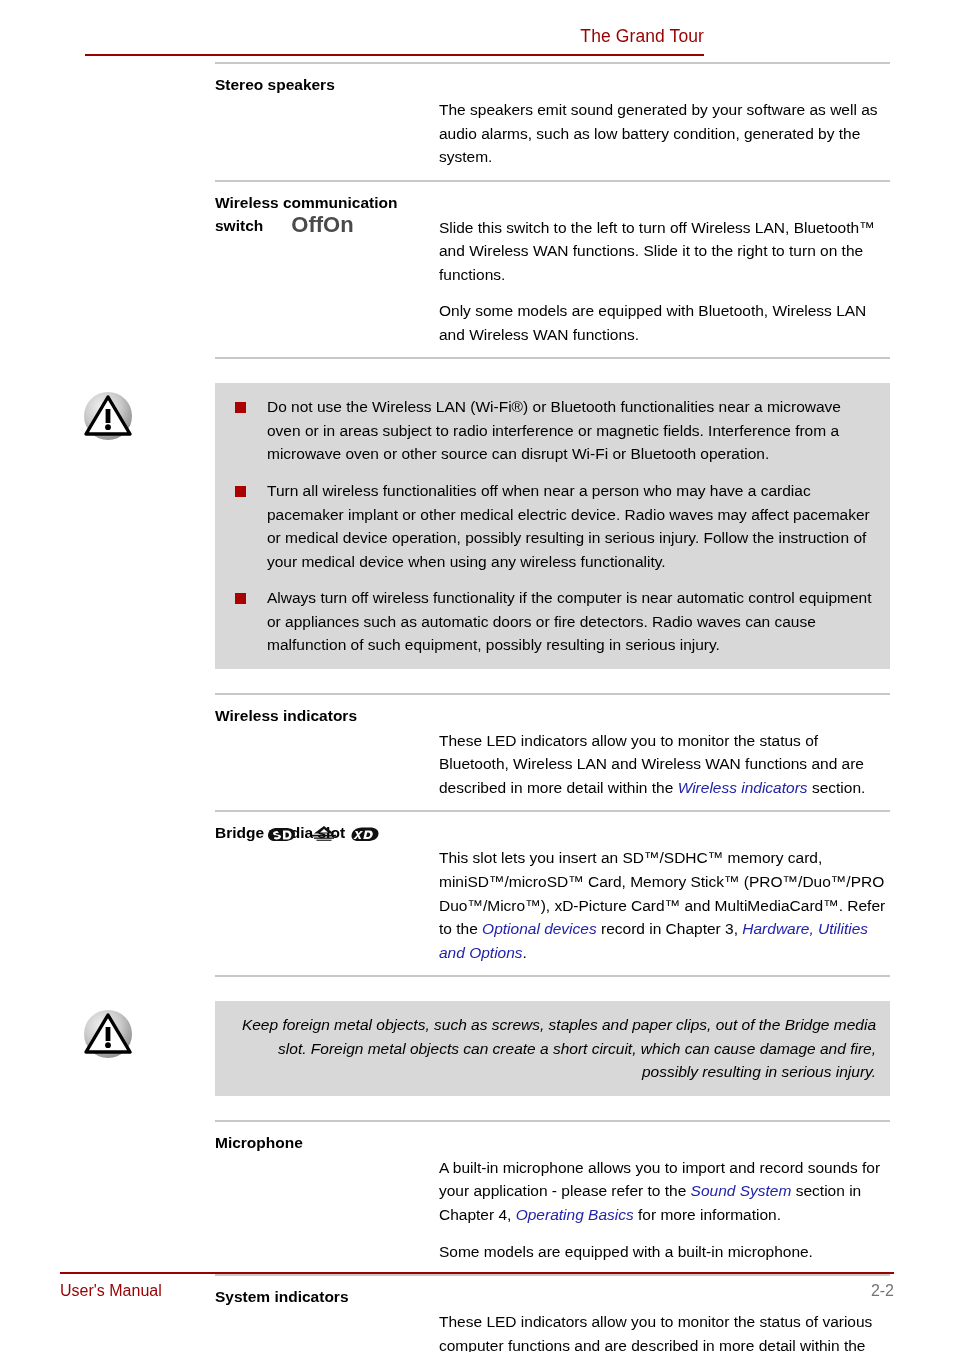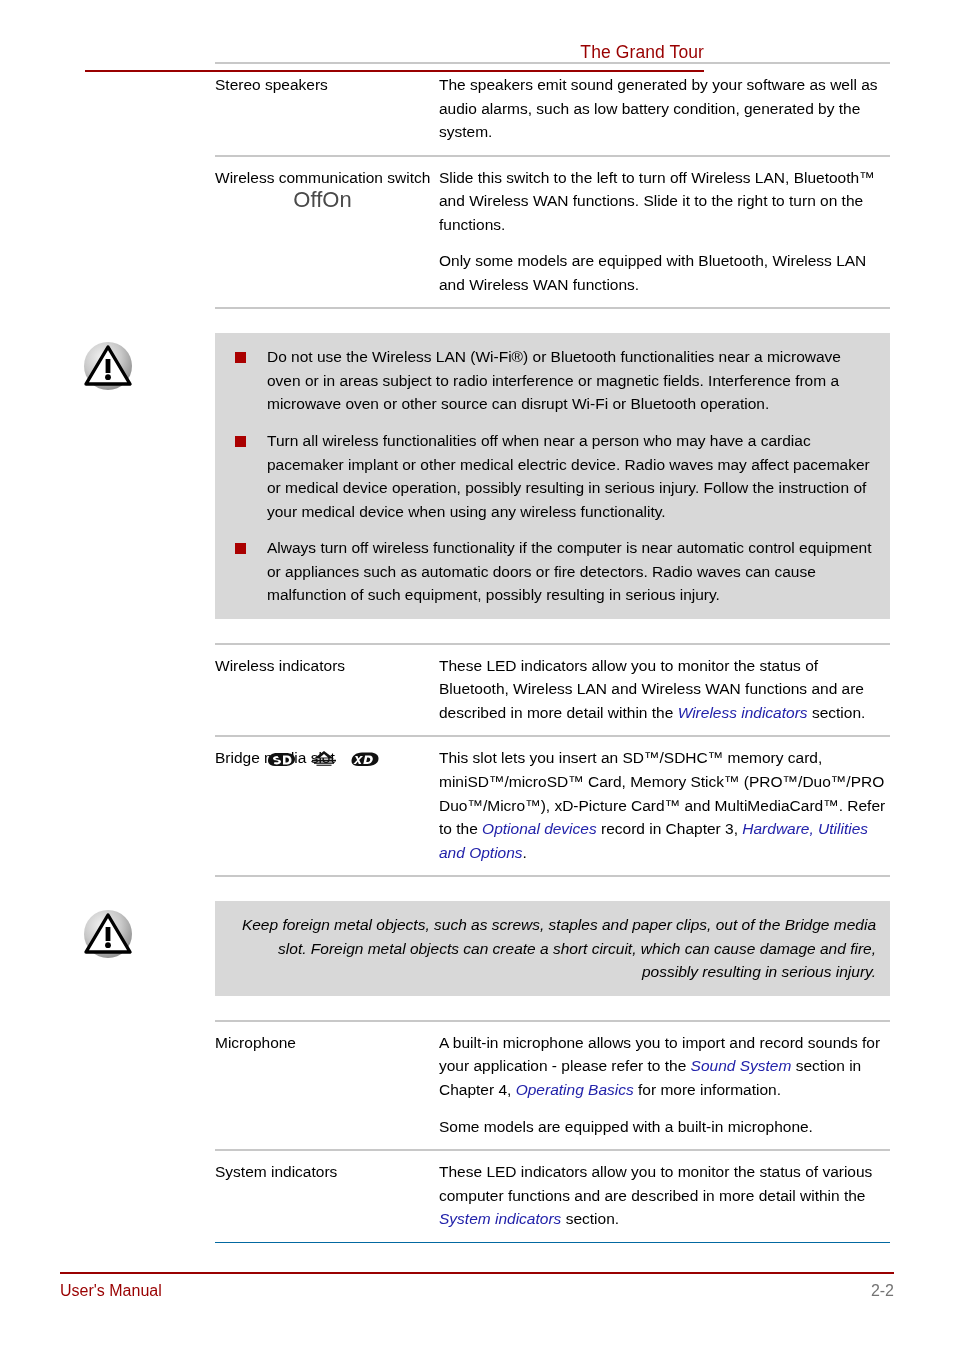--- a/index.html
+++ b/index.html
@@ -13,21 +13,21 @@
     position: relative;
     font-family: "Liberation Sans", sans-serif;
     color: #000000;
     overflow: hidden;
   }
 
   
   .page-header {
     position: absolute;
     left: 0;
-    top: 16px;
+    top: 0;
     width: 764px;
     height: 60px;
   }
   .page-header .title {
     position: absolute;
     right: 60px;
     top: 26px;
     font-size: 17.5px;
     color: #990000;
     letter-spacing: 0.1px;
@@ -90,29 +90,30 @@
     padding: 9px 0 11px 0;
     display: flex;
   }
   .trow.last {
     border-bottom: 1px solid #0369a1;
   }
   .trow .term {
     width: 224px;
     flex: 0 0 224px;
     font-size: 15.5px;
-    font-weight: normal;
+    font-weight: bold;
     line-height: 1.52;
     padding-right: 8px;
     box-sizing: border-box;
   }
   .trow .desc {
     flex: 1 1 auto;
     font-size: 15.5px;
     line-height: 1.52;
+    margin-top: 25px;
   }
   .trow .desc p {
     margin: 0;
   }
   .trow .desc p + p {
     margin-top: 13px;
   }
   .lnk {
     color: #2222aa;
     font-style: italic;
@@ -123,21 +124,21 @@
     position: absolute;
     left: 0;
     width: 215px;
     text-align: center;
   }
   .onoff {
     font-size: 22px;
     color: #4a4a4a;
     letter-spacing: 0px;
     white-space: nowrap;
-    font-weight: 400;
+    font-weight: 700;
   }
 
   .cardicons {
     display: flex;
     align-items: center;
     justify-content: center;
     gap: 13px;
   }
 
   

